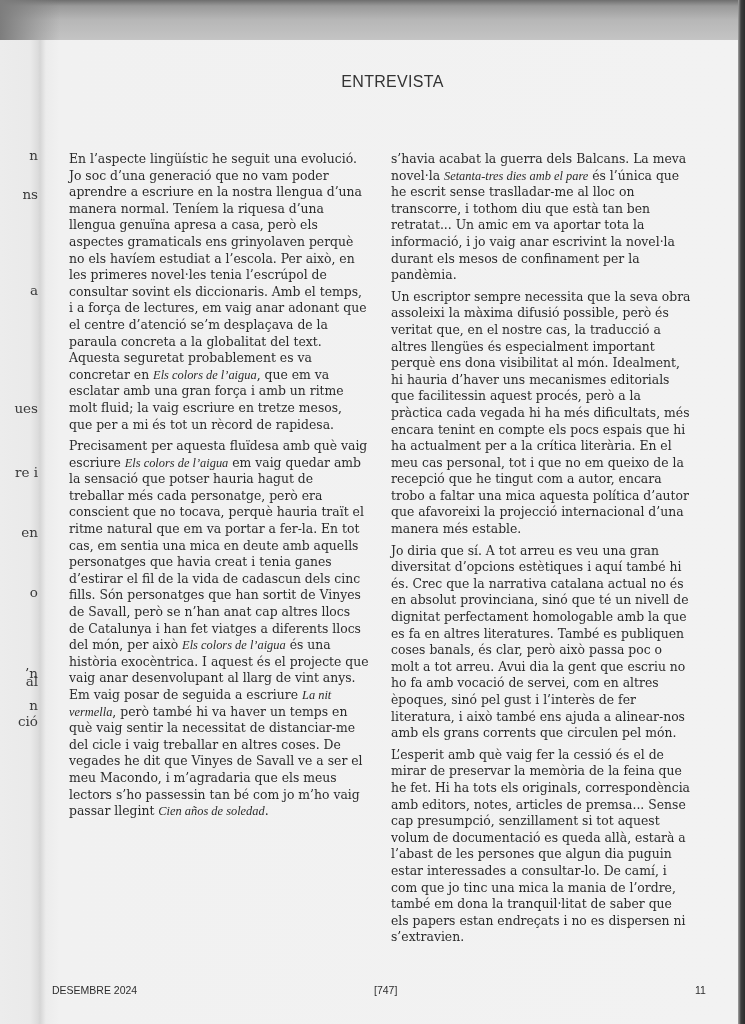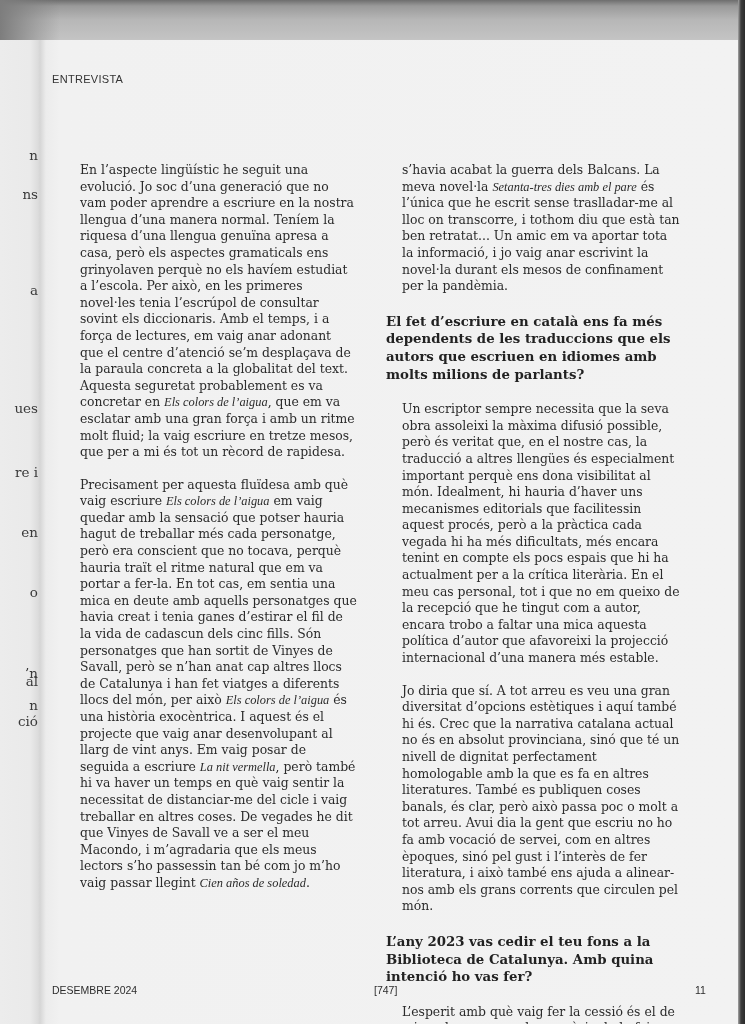--- a/index.html
+++ b/index.html
@@ -34,31 +34,31 @@
   .page {
     position: absolute; left: 40px; top: 40px; width: 699px; height: 984px;
     background: linear-gradient(to right, #d6d6d6 0px, #ececec 6px, #f1f1f1 20px, #f2f2f2 100%);
   }
   
   .right-edge {
     position: absolute; left: 738px; top: 0; width: 7px; height: 1024px;
     background: linear-gradient(to right, #a5a5a5, #3d3d3d 3px, #2b2b2b);
   }
   .section-label {
-    position: absolute; left: 12px; right: 0; top: 33px; 
+    position: absolute; left: 6px; right: 0; top: 33px; text-align: center;
     font-family: "Liberation Sans", "DejaVu Sans", sans-serif;
-    font-size: 11px; letter-spacing: 0.3px; color: #333;
+    font-size: 16px; letter-spacing: 0.3px; color: #333;
   }
   .col {
     position: absolute; top: 106px; width: 310px;
     font-size: 12.4px; line-height: 16.6px; color: #2b2b2b;
   }
   .col.left { left: 24px; }
   .col.right { left: 346px; }
-  .col p { margin: 16px; }
+  .col p { margin: 5px; }
   .col .q {
     font-weight: bold; font-size: 13.3px; line-height: 17.6px; color: #222;
     margin: 18px 0 18px 0;
   }
   .col p.a + .q { }
   .col i { font-style: italic; font-family: Liberation Serif, serif; }
   .footer {
     position: absolute; top: 944px; left: 0; right: 0;
     font-family: "Liberation Sans", "DejaVu Sans", sans-serif;
     font-size: 10.5px; color: #2d2d2d;
@@ -94,26 +94,24 @@
 
 
     <p class="a"><span>Precisament per aquesta fluïdesa amb què vaig escriure </span><i>Els colors de l’aigua</i><span> em vaig quedar amb la sensació que potser hauria hagut de treballar més cada personatge, però era conscient que no tocava, perquè hauria traït el ritme natural que em va portar a fer-la. En tot cas, em sentia una mica en deute amb aquells personatges que havia creat i tenia ganes d’estirar el fil de la vida de cadascun dels cinc fills. Són personatges que han sortit de Vinyes de Savall, però se n’han anat cap altres llocs de Catalunya i han fet viatges a diferents llocs del món, per això </span><i>Els colors de l’aigua</i><span> és una història exocèntrica. I aquest és el projecte que vaig anar desenvolupant al llarg de vint anys. Em vaig posar de seguida a escriure </span><i>La nit vermella</i><span>, però també hi va haver un temps en què vaig sentir la necessitat de distanciar-me del cicle i vaig treballar en altres coses. De vegades he dit que Vinyes de Savall ve a ser el meu Macondo, i m’agradaria que els meus lectors s’ho passessin tan bé com jo m’ho vaig passar llegint </span><i>Cien años de soledad</i><span>.</span></p>
 
 
   </div>
 
   <div class="col right">
     <p class="a"><span>s’havia acabat la guerra dels Balcans. La meva novel·la </span><i>Setanta-tres dies amb el pare</i><span> és l’única que he escrit sense traslladar-me al lloc on transcorre, i tothom diu que està tan ben retratat... Un amic em va aportar tota la informació, i jo vaig anar escrivint la novel·la durant els mesos de confinament per la pandèmia.</span></p>
 
-    <p class="q">El fet d’escriure en català ens fa més dependents de les traduccions que els autors que escriuen en idiomes amb molts milions de parlants?</p>
     <p class="a">Un escriptor sempre necessita que la seva obra assoleixi la màxima difusió possible, però és veritat que, en el nostre cas, la traducció a altres llengües és especialment important perquè ens dona visibilitat al món. Idealment, hi hauria d’haver uns mecanismes editorials que facilitessin aquest procés, però a la pràctica cada vegada hi ha més dificultats, més encara tenint en compte els pocs espais que hi ha actualment per a la crítica literària. En el meu cas personal, tot i que no em queixo de la recepció que he tingut com a autor, encara trobo a faltar una mica aquesta política d’autor que afavoreixi la projecció internacional d’una manera més estable.</p>
 
     <p class="a">Jo diria que sí. A tot arreu es veu una gran diversitat d’opcions estètiques i aquí també hi és. Crec que la narrativa catalana actual no és en absolut provinciana, sinó que té un nivell de dignitat perfectament homologable amb la que es fa en altres literatures. També es publiquen coses banals, és clar, però això passa poc o molt a tot arreu. Avui dia la gent que escriu no ho fa amb vocació de servei, com en altres èpoques, sinó pel gust i l’interès de fer literatura, i això també ens ajuda a alinear-nos amb els grans corrents que circulen pel món.</p>
 
-    <p class="q">L’any 2023 vas cedir el teu fons a la Biblioteca de Catalunya. Amb quina intenció ho vas fer?</p>
     <p class="a">L’esperit amb què vaig fer la cessió és el de mirar de preservar la memòria de la feina que he fet. Hi ha tots els originals, correspondència amb editors, notes, articles de premsa... Sense cap presumpció, senzillament si tot aquest volum de documentació es queda allà, estarà a l’abast de les persones que algun dia puguin estar interessades a consultar-lo. De camí, i com que jo tinc una mica la mania de l’ordre, també em dona la tranquil·litat de saber que els papers estan endreçats i no es dispersen ni s’extravien.</p>
   </div>
 
   <div class="footer">
     <span class="issue-date">DESEMBRE 2024</span>
     <span class="issue-number">[747]</span>
     <span class="page-number">11</span>
   </div>
 </div>
 

